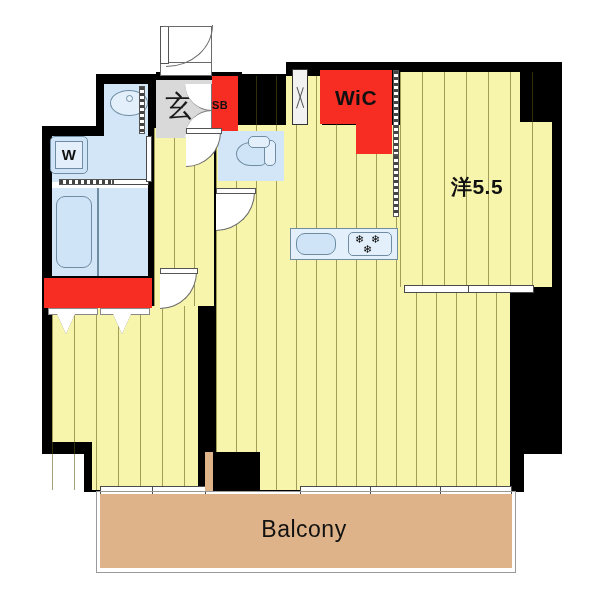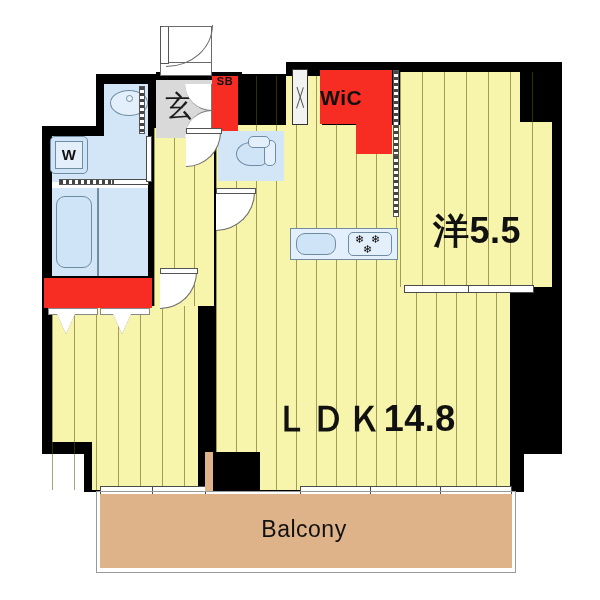--- a/index.html
+++ b/index.html
@@ -48,21 +48,21 @@
   }
 
   
   .room-label {
     color: #111111;
     font-weight: 700;
     white-space: nowrap;
     letter-spacing: 0.5px;
     line-height: 1;
   }
-  .lbl-lg   { font-size: 36px; margin-top: 37px; }
+  .lbl-lg   { font-size: 21px; }
   .lbl-md   { font-size: 23px; }
   .lbl-bal  { font-size: 23px; font-weight: 400; }
   .lbl-wic  { font-size: 21px; font-weight: 700; }
   .lbl-cl   { font-size: 21px; font-weight: 700; letter-spacing: 4px; }
   .lbl-sb   { font-size: 11px; font-weight: 700; }
   .lbl-gen  { font-size: 29px; font-weight: 400; color:#1a1a1a; }
   .lbl-w    { font-size: 15px; font-weight: 700; }
 
   
   .fix {
@@ -197,39 +197,39 @@
 
   <div class="abs arc-bl" style="left:185px; top:84px; width:26px; height:26px; border:1.4px solid #777; border-left:none; border-top:none; background:#ffffff;"></div>
   <div class="abs arc-tl" style="left:185px; top:110px; width:26px; height:26px; border:1.4px solid #777; border-left:none; border-bottom:none; background:#ffffff;"></div>
 
   <div class="abs" style="left:160px; top:62px; width:52px; height:14px; background:#ffffff; border:1.3px solid #6a6a6a; box-sizing:border-box;"></div>
   <div class="abs door-leaf" style="left:160px; top:26px; width:9px; height:38px;"></div>
   <div class="abs" style="left:163px; top:26px; width:48px; height:40px; border:1.4px solid #6a6a6a; border-left:none; border-bottom:none; border-radius:0 0 0 0; background:transparent; clip-path: polygon(0 100%, 100% 100%, 100% 0, 0 0);"></div>
   <div class="abs" style="left:166px; top:25px; width:46px; height:41px; border-right:1.5px solid #6a6a6a; border-bottom:1.5px solid #6a6a6a; border-radius:0 0 100% 0; background:transparent;"></div>
 
   <div class="abs floor-red" style="left:212px; top:76px; width:26px; height:58px;"></div>
-  <div class="abs room-label lbl-sb" style="left:212px; top:76px; width:26px; text-align:center;">SB</div>
+  <div class="abs room-label lbl-sb" style="left:212px; top:100px; width:15px; text-align:center;">SB</div>
 
   <div class="abs floor-blue" style="left:218px; top:131px; width:66px; height:50px;"></div>
   <div class="abs fix rounded-lg" style="left:236px; top:142px; width:30px; height:24px; border-radius:50% 20% 20% 50%;"></div>
   <div class="abs fix-light rounded-sm" style="left:264px; top:140px; width:12px; height:26px;"></div>
   <div class="abs fix-light rounded-sm" style="left:248px; top:136px; width:22px; height:12px;"></div>
 
   <div class="abs" style="left:186px; top:132px; width:34px; height:34px; border-right:1.5px solid #6a6a6a; border-bottom:1.5px solid #6a6a6a; border-radius:0 0 100% 0; background:#ffffff;"></div>
   <div class="abs door-leaf" style="left:186px; top:128px; width:36px; height:6px;"></div>
 
   <div class="abs" style="left:216px; top:192px; width:38px; height:38px; border-right:1.5px solid #6a6a6a; border-bottom:1.5px solid #6a6a6a; border-radius:0 0 100% 0; background:#ffffff;"></div>
   <div class="abs door-leaf" style="left:216px; top:188px; width:40px; height:6px;"></div>
 
   <div class="abs" style="left:160px; top:272px; width:36px; height:36px; border-right:1.5px solid #6a6a6a; border-bottom:1.5px solid #6a6a6a; border-radius:0 0 100% 0; background:#ffffff;"></div>
   <div class="abs door-leaf" style="left:160px; top:268px; width:38px; height:6px;"></div>
 
   <div class="abs floor-red" style="left:320px; top:70px; width:72px; height:54px;"></div>
   <div class="abs floor-red" style="left:356px; top:70px; width:36px; height:84px;"></div>
-  <div class="abs room-label lbl-wic" style="left:320px; top:87px; width:72px; ">WiC</div>
+  <div class="abs room-label lbl-wic" style="left:320px; top:87px; width:72px; text-align:center;">WiC</div>
 
   <div class="abs xbox" style="left:292px; top:69px; width:16px; height:56px;"></div>
 
   <div class="abs dot-v" style="left:393px; top:70px; width:6px; height:85px;"></div>
   <div class="abs dot-v" style="left:393px; top:155px; width:6px; height:62px;"></div>
 
   <div class="abs fix-light" style="left:290px; top:228px; width:108px; height:32px;"></div>
   <div class="abs fix rounded-md" style="left:296px; top:233px; width:40px; height:22px;"></div>
   <div class="abs fix-light rounded-sm" style="left:348px; top:232px; width:44px; height:24px;"></div>
   <div class="abs burner" style="left:355px; top:234px;">❄</div>
@@ -256,15 +256,14 @@
   <div class="abs wall" style="left:212px; top:452px; width:48px; height:40px;"></div>
   <div class="abs floor-tan" style="left:205px; top:452px; width:8px; height:40px;"></div>
 
   <div class="abs floor-tan" style="left:100px; top:494px; width:412px; height:74px;"></div>
   <div class="abs balcony-outline" style="left:96px; top:491px; width:420px; height:82px;"></div>
   <div class="abs room-label lbl-bal" style="left:100px; top:518px; width:408px; text-align:center;">Balcony</div>
 
   <div class="abs room-label lbl-lg" style="left:412px; top:176px; width:130px; text-align:center;">洋5.5</div>
 
 
-  <div class="abs room-label lbl-lg" style="left:250px; top:364px; width:230px; text-align:center;">ＬＤＫ14.8</div>
 
 </div>
 
 </body></html>

